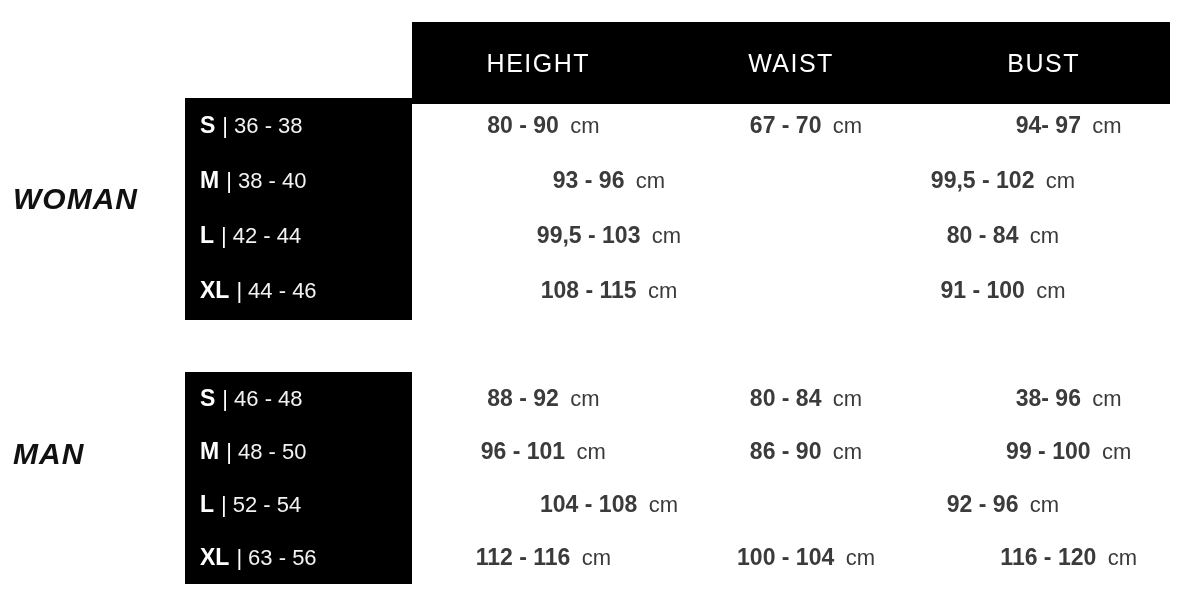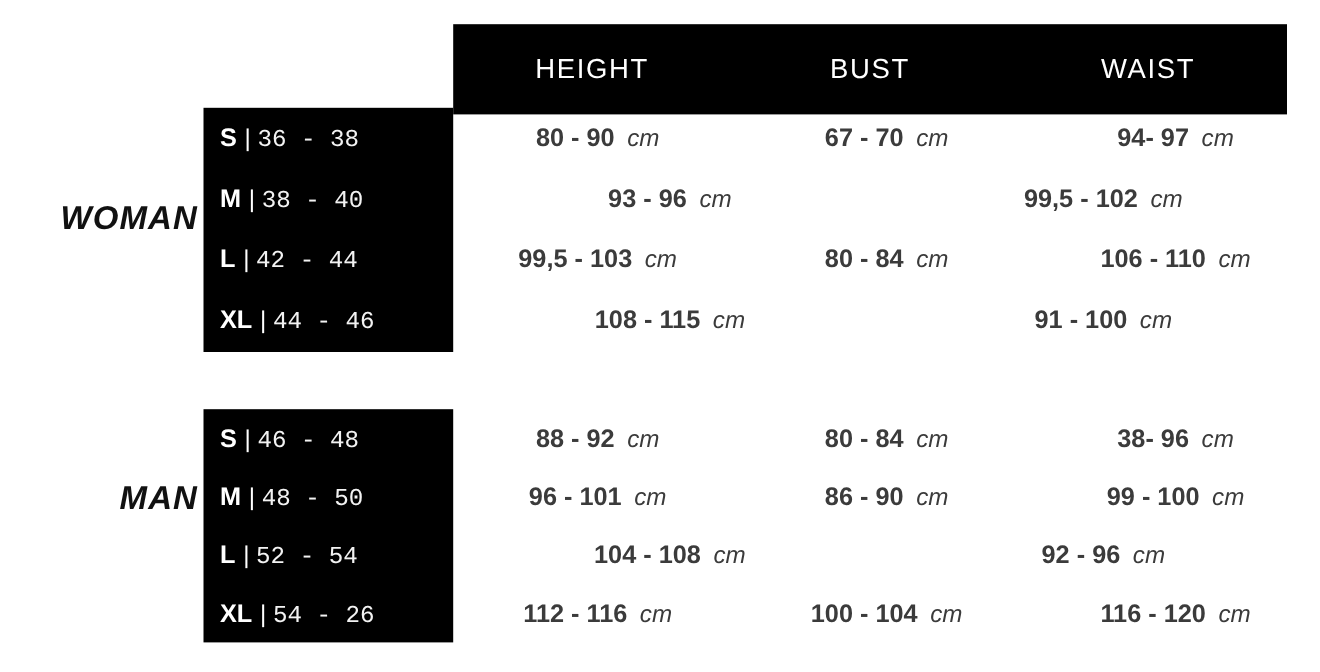--- a/index.html
+++ b/index.html
@@ -64,26 +64,26 @@
     width: 227px;
     background: #000000;
   }
   .group-woman .size-col-bg { height: 222px; }
   .group-man   .size-col-bg { height: 212px; }
 
   .group-label {
     position: absolute;
     left: 0;
     width: 180px;
-    text-align: right;
     font-weight: bold;
     font-style: italic;
     font-size: 30px;
     letter-spacing: 1px;
     color: #111111;
+    padding-left: 13px;
   }
   .group-woman .group-label { top: 84px; }
   .group-man   .group-label { top: 65px; }
 
   .rows {
     position: absolute;
     left: 0;
     top: 0;
     width: 1200px;
   }
@@ -111,50 +111,48 @@
   }
   .cell-size .sep {
     font-weight: normal;
     margin-right: 6px;
     color: #ffffff;
   }
   .cell-size .rng {
     font-weight: normal;
     font-size: 22px;
     color: #f2f2f2;
-    font-family: Liberation Mono, monospace;
   }
 
   .cell-meas {
     flex: 1 1 0;
     text-align: center;
     font-size: 23px;
     color: #3b3b3b;
   }
   .cell-meas .val {
     font-weight: bold;
     margin-top: 36px;
   }
   .cell-meas .unit {
     font-weight: normal;
     margin-left: 5px;
     font-size: 22px;
-    font-style: italic;
   }
 </style>
 </head>
 <body>
 
 <div class="sheet">
 
   <div class="header-band"></div>
   <div class="header-cells">
     <div class="header-cell">HEIGHT</div>
+    <div class="header-cell">WAIST</div>
     <div class="header-cell">BUST</div>
-    <div class="header-cell">WAIST</div>
   </div>
 
   <div class="group group-woman">
     <div class="size-col-bg"></div>
     <div class="group-label">WOMAN</div>
     <div class="rows">
 
       <div class="row">
         <div class="cell-size">
           <span class="sz">S</span>
@@ -198,24 +196,20 @@
           <span class="rng">42 - 44</span>
         </div>
         <div class="cell-meas">
           <span class="val">99,5 - 103</span>
           <span class="unit">cm</span>
         </div>
         <div class="cell-meas">
           <span class="val">80 - 84</span>
           <span class="unit">cm</span>
         </div>
-        <div class="cell-meas">
-          <span class="val">106 - 110</span>
-          <span class="unit">cm</span>
-        </div>
       </div>
 
       <div class="row">
         <div class="cell-size">
           <span class="sz">XL</span>
           <span class="sep">|</span>
           <span class="rng">44 - 46</span>
         </div>
         <div class="cell-meas">
           <span class="val">108 - 115</span>
@@ -288,21 +282,21 @@
         <div class="cell-meas">
           <span class="val">92 - 96</span>
           <span class="unit">cm</span>
         </div>
       </div>
 
       <div class="row">
         <div class="cell-size">
           <span class="sz">XL</span>
           <span class="sep">|</span>
-          <span class="rng">54 - 26</span>
+          <span class="rng">63 - 56</span>
         </div>
         <div class="cell-meas">
           <span class="val">112 - 116</span>
           <span class="unit">cm</span>
         </div>
         <div class="cell-meas">
           <span class="val">100 - 104</span>
           <span class="unit">cm</span>
         </div>
         <div class="cell-meas">

